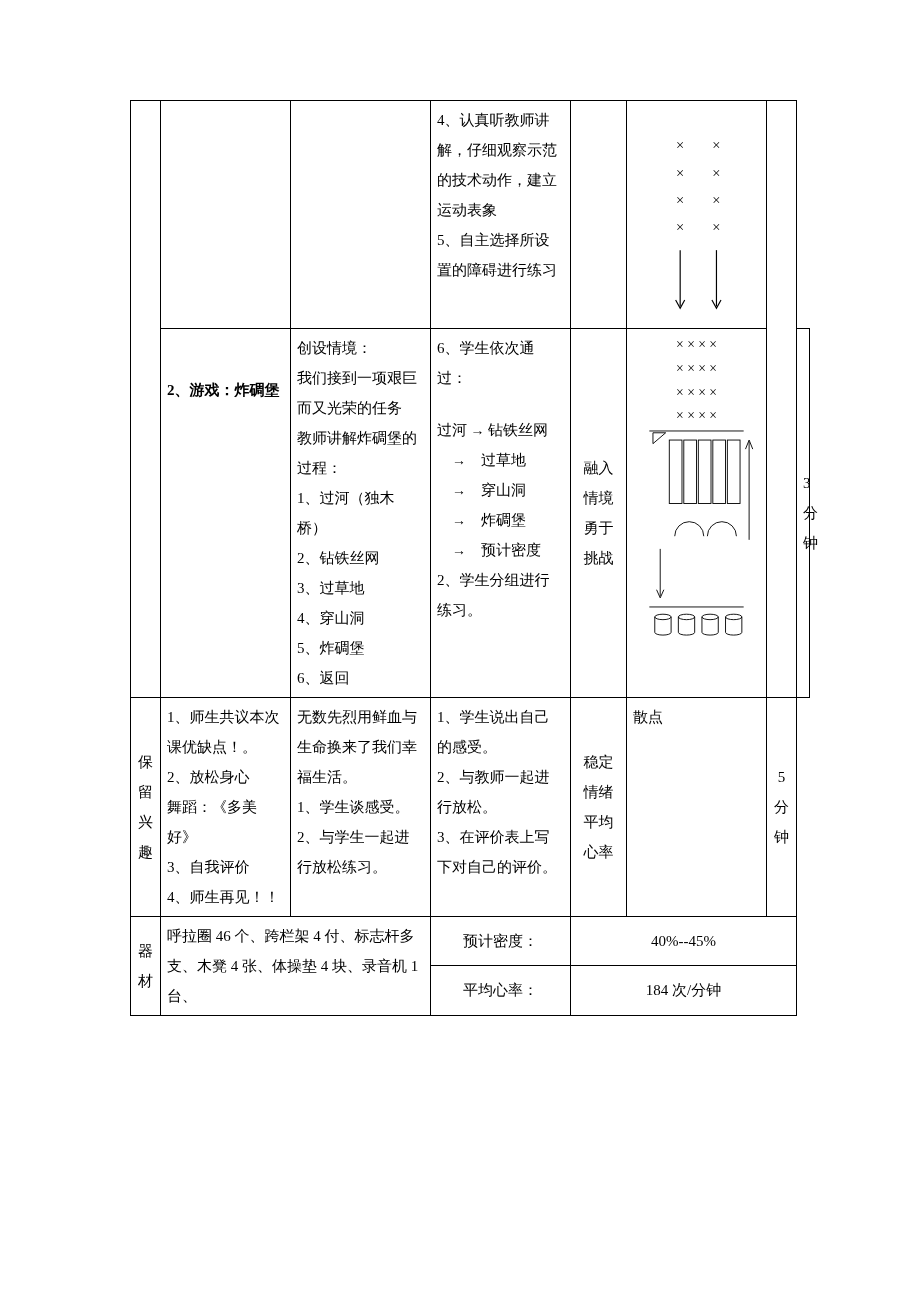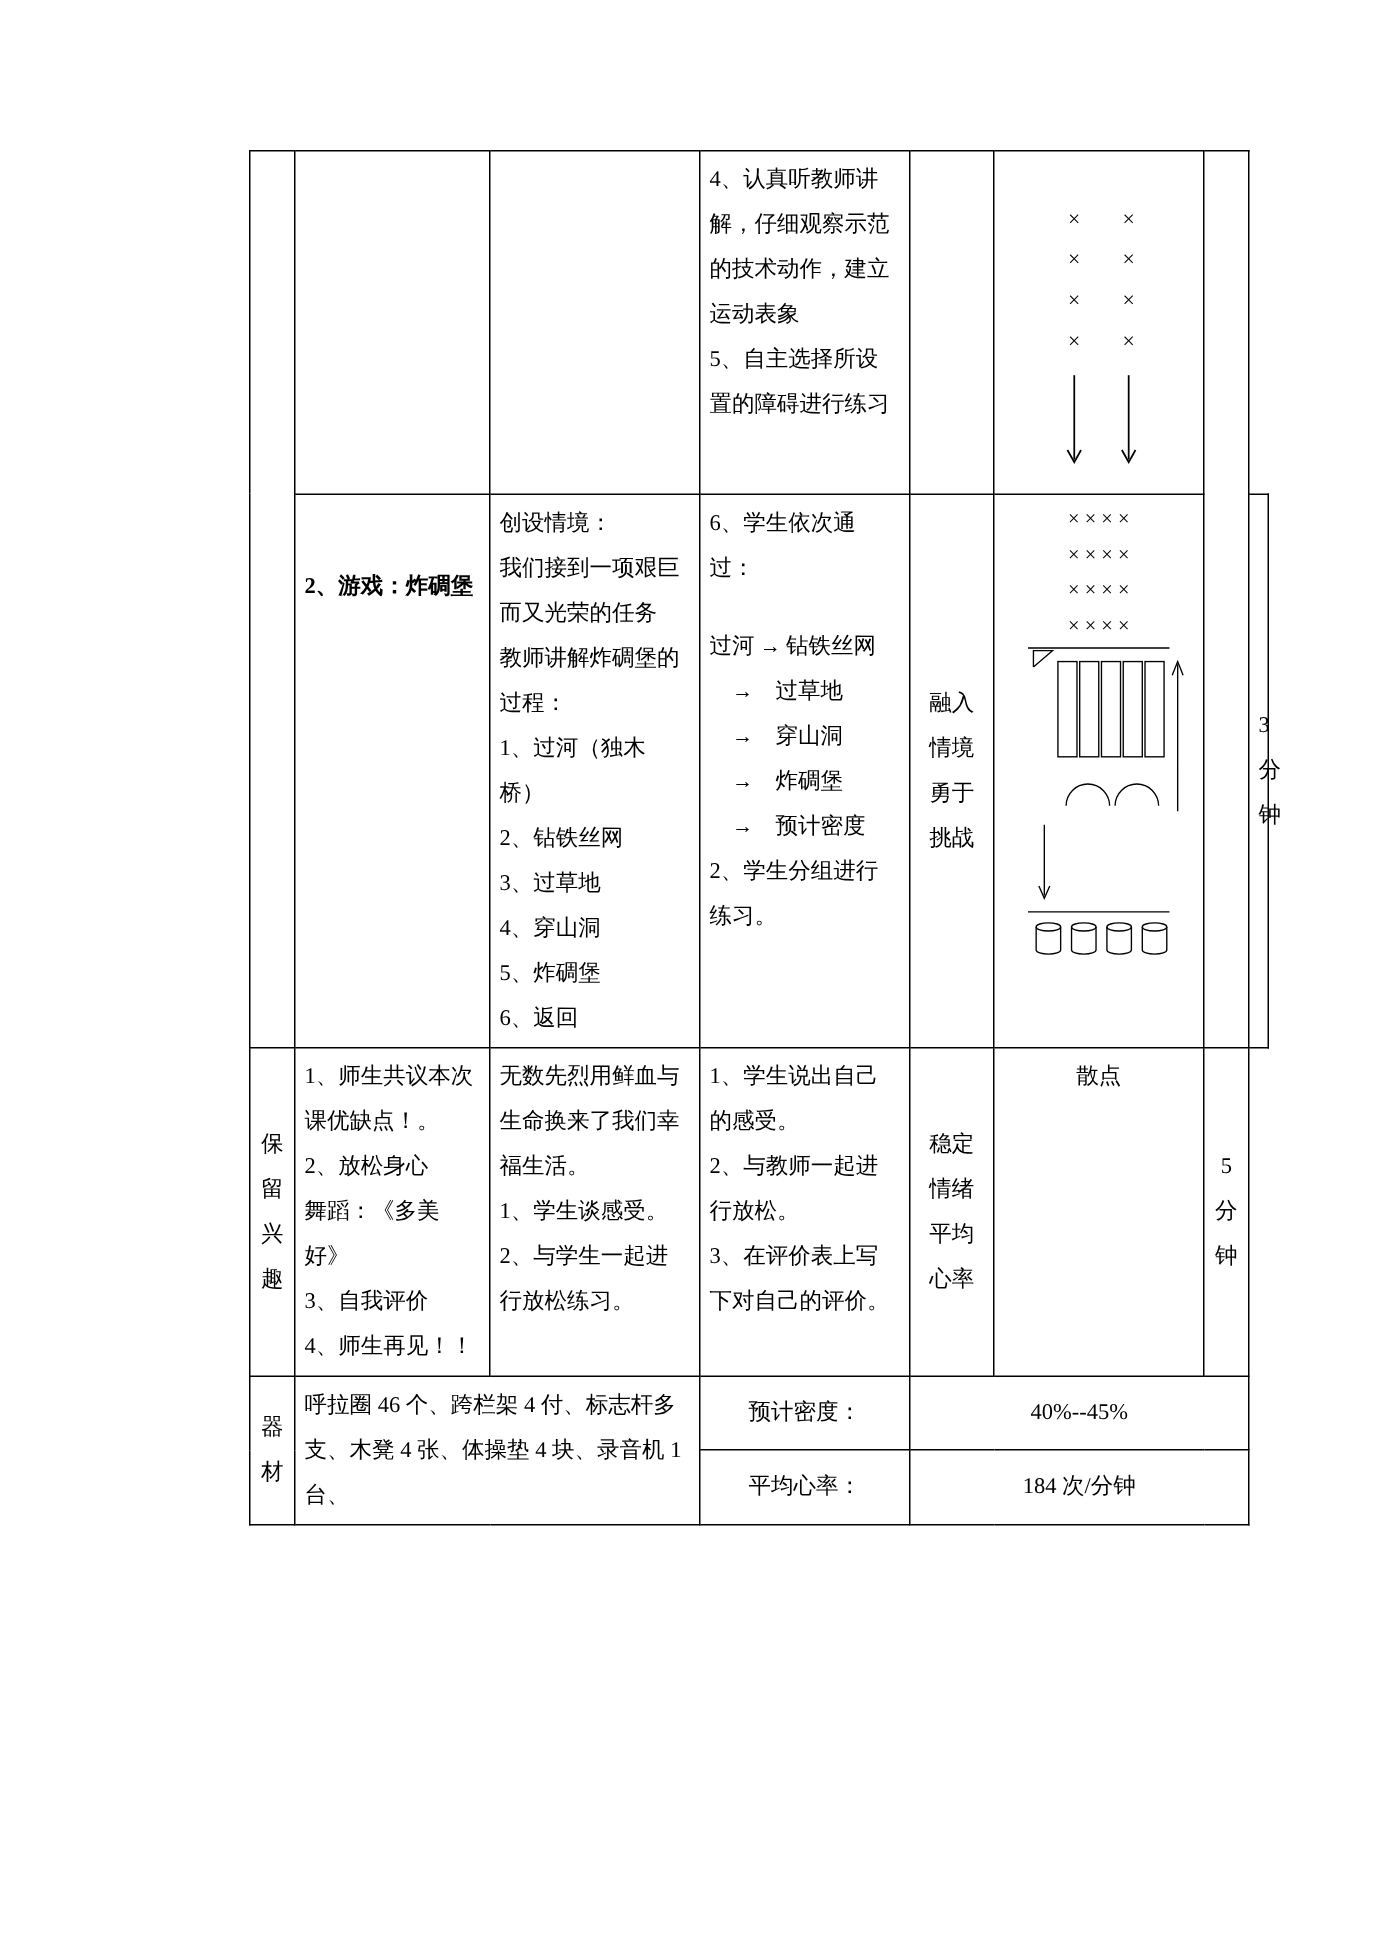--- a/index.html
+++ b/index.html
@@ -14,21 +14,20 @@
     }
     .page {
       width: 920px;
       margin: 0 auto;
       padding: 100px 110px 50px 130px;
     }
     table {
       border-collapse: collapse;
       width: 100%;
       table-layout: fixed;
-      margin-left: 36px;
     }
     td {
       border: 1px solid #000;
       padding: 4px 6px;
       vertical-align: top;
       word-break: break-all;
     }
     .vert {
       writing-mode: initial;
       text-orientation: upright;
@@ -200,21 +199,21 @@
 3、自我评价
 4、师生再见！！</span></td>
       <td><span style="white-space:pre-line">无数先烈用鲜血与生命换来了我们幸福生活。
 1、学生谈感受。
 2、与学生一起进行放松练习。</span></td>
       <td><span style="white-space:pre-line">1、学生说出自己的感受。
 2、与教师一起进行放松。
 3、在评价表上写下对自己的评价。</span></td>
       <td class="center"><span style="white-space:pre-line">稳定情绪
 平均心率</span></td>
-      <td style="text-align:center"><span>散点</span></td>
+      <td style=""><span>散点</span></td>
       <td class="center"><span style="white-space:pre-line">5
 分
 钟</span></td>
     </tr>
 
     <tr>
       <td class="vert" rowspan="2"><span style="white-space:pre-line">器
 材</span></td>
       <td rowspan="2" colspan="2"><span style="white-space:pre-line">呼拉圈 46 个、跨栏架 4 付、标志杆多支、木凳 4 张、体操垫 4 块、录音机 1 台、</span></td>
       <td class="center"><span>预计密度：</span></td>

